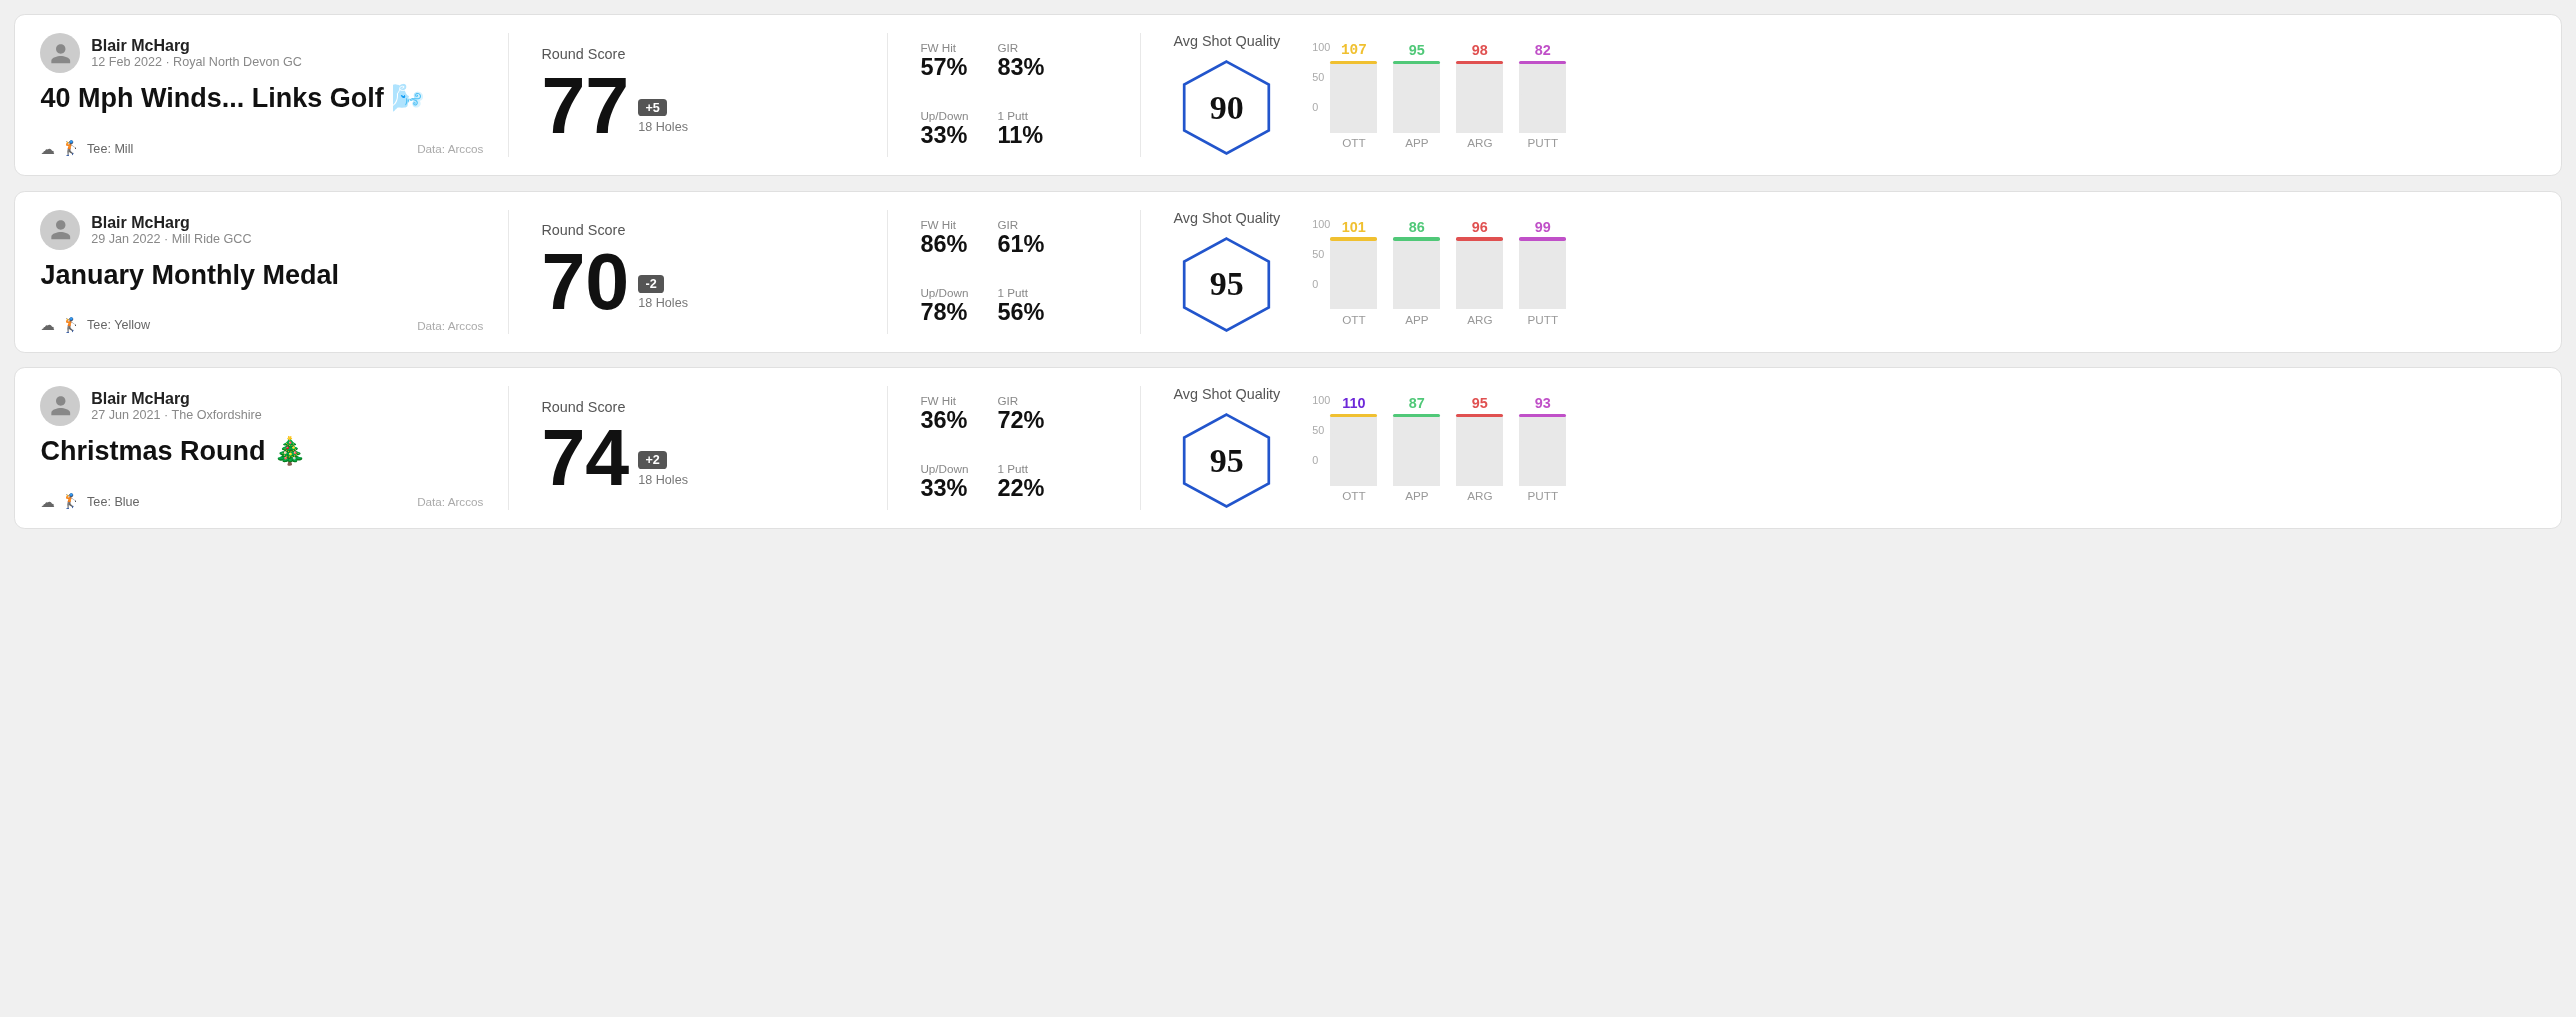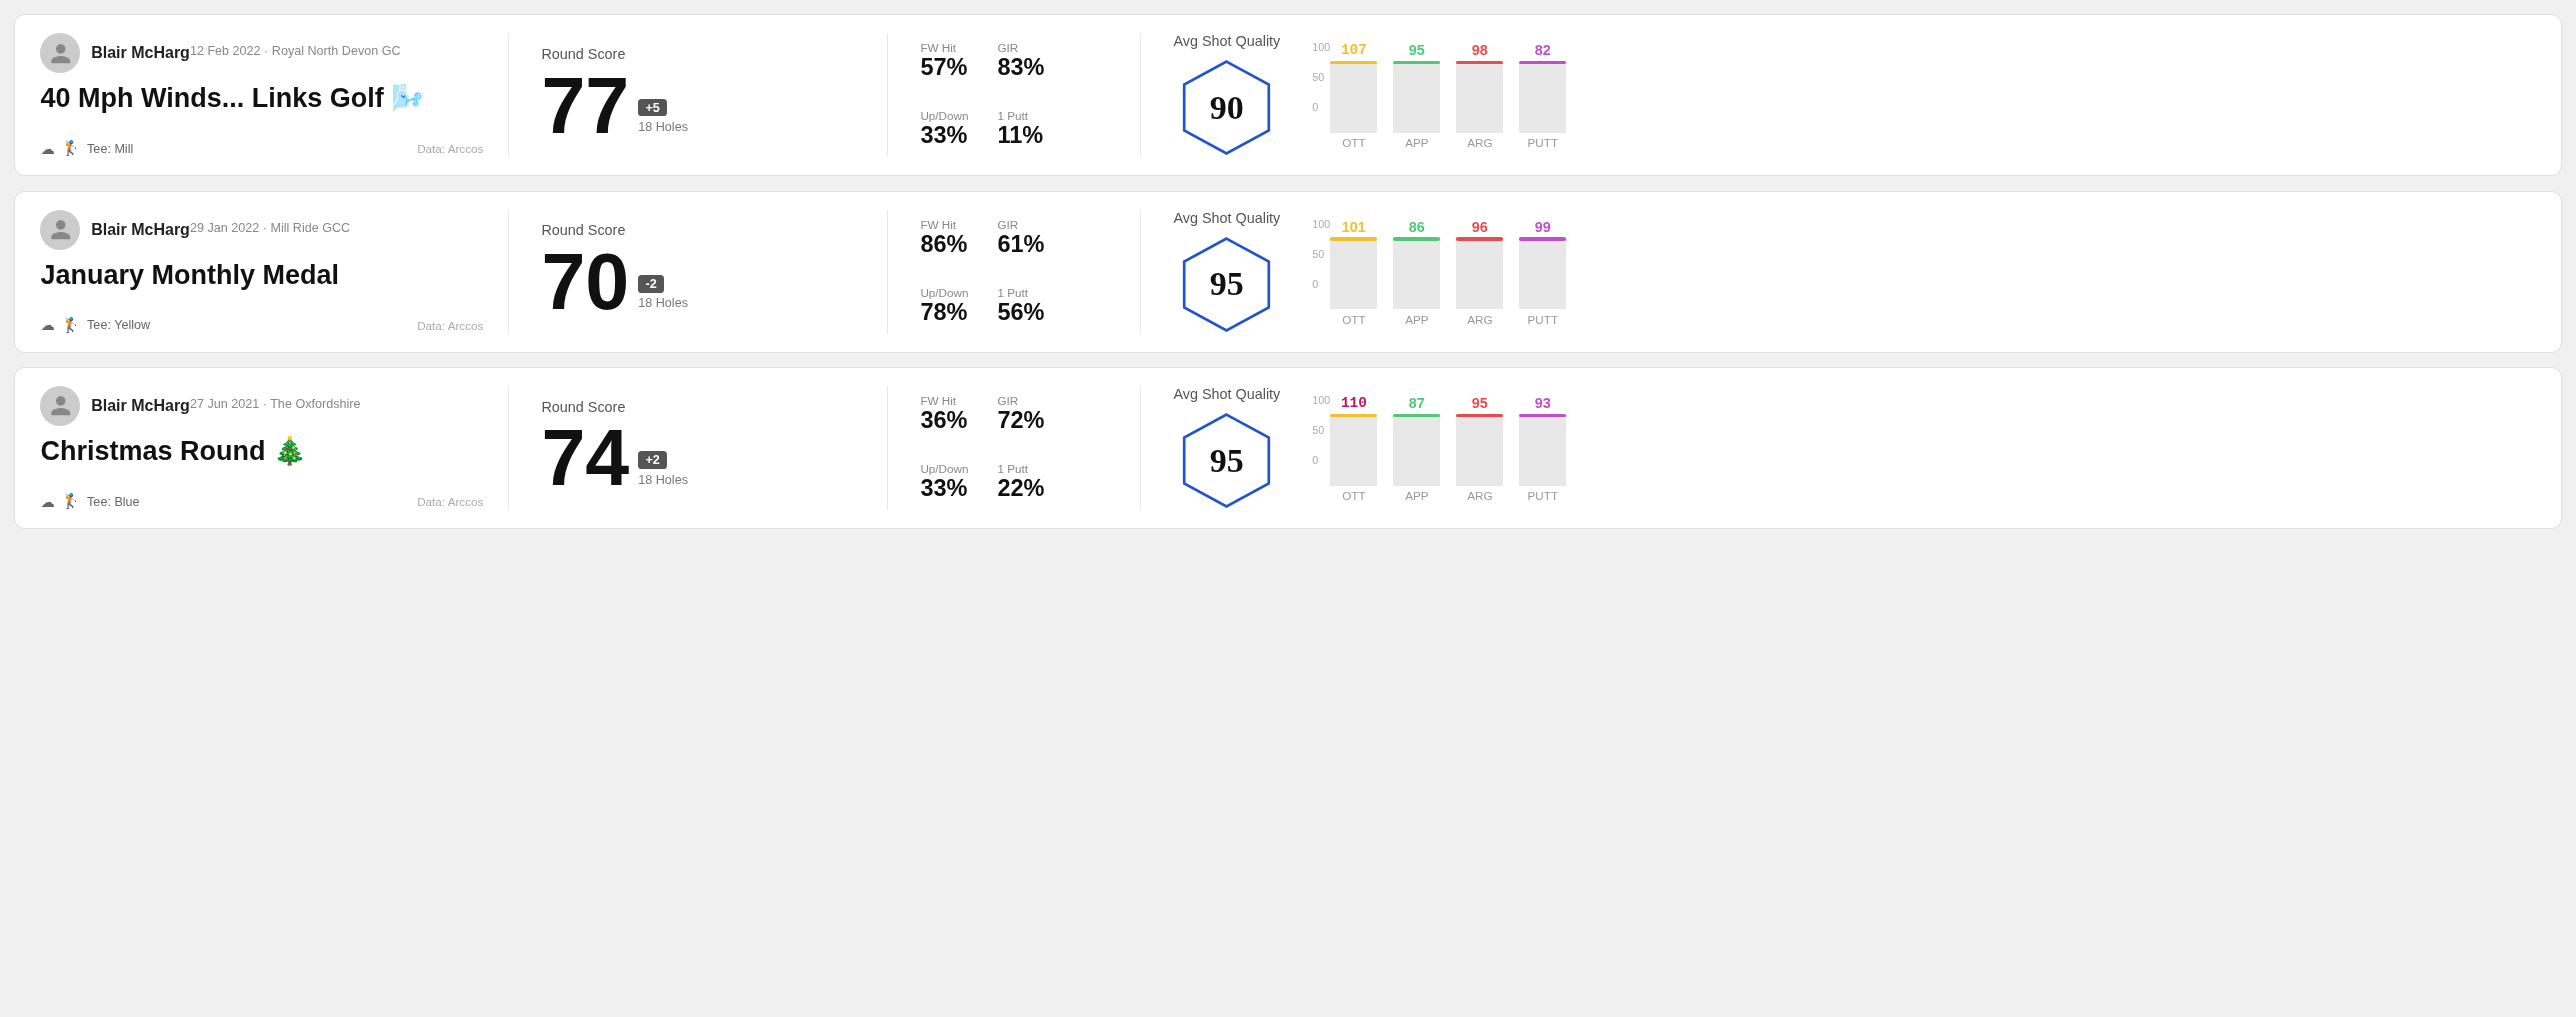--- a/index.html
+++ b/index.html
@@ -50,21 +50,21 @@
     }
 
     .avatar svg {
       width: 23.5px;
       height: 23.5px;
       fill: #888;
     }
 
     .user-info {
       display: flex;
-      flex-direction: row;
+      flex-direction: column;
     }
 
     .user-name {
       font-size: 16px;
       font-weight: 600;
       color: #222;
     }
 
     .user-meta {
       font-size: 12.6px;
@@ -643,21 +643,21 @@
     <div class="chart-outer">
       <div class="chart-y-labels">
         <span class="y-label">100</span>
         <span class="y-label">50</span>
         <span class="y-label">0</span>
       </div>
       <div>
         <div class="chart-wrapper">
 
       <div class="chart-bar-group">
-        <span class="bar-value-label" style="color:#be185d;font-family:Liberation Mono, monospace;">110</span>
+        <span class="bar-value-label" style="color:#6d28d9;">110</span>
         <div class="bar-track">
           <div class="bar-fill" style="height:53px; background:#e8e8e8;"></div>
           <div class="bar-colored-line" style="background:#f0c030;"></div>
         </div>
         <span class="bar-axis-label">OTT</span>
       </div>
 
       <div class="chart-bar-group">
         <span class="bar-value-label" style="color:#50c878;">87</span>
         <div class="bar-track">

